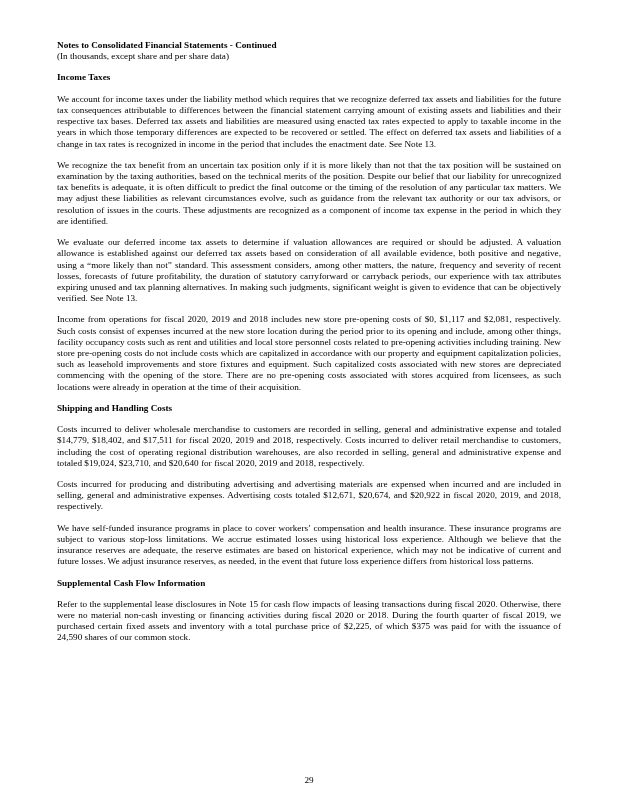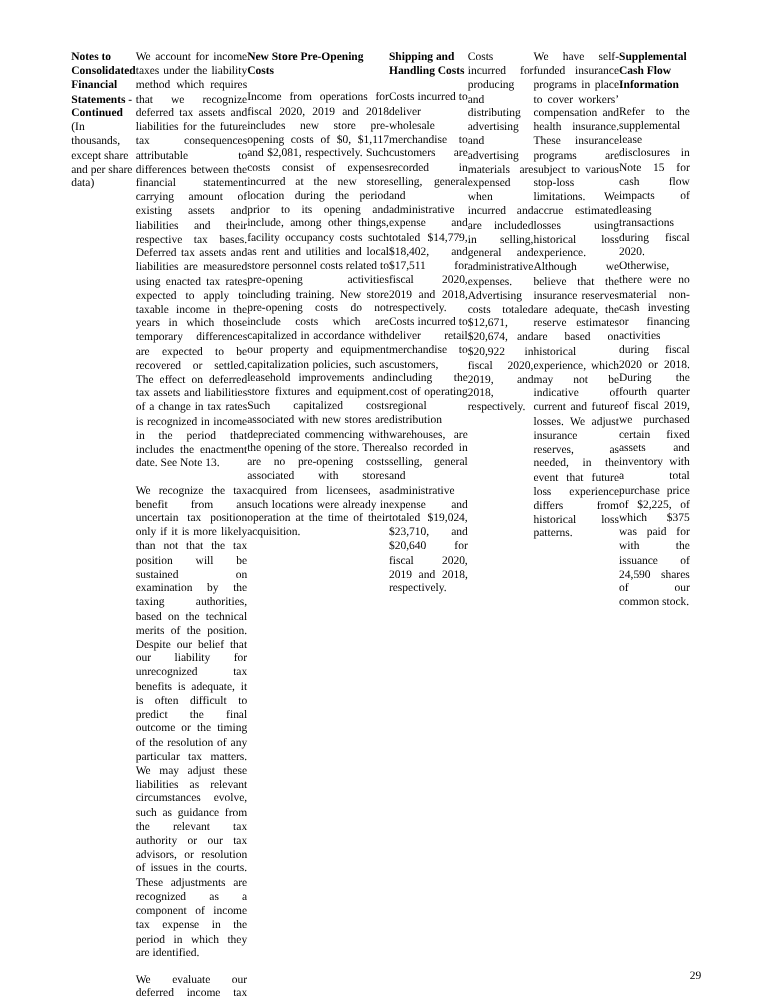--- a/index.html
+++ b/index.html
@@ -12,21 +12,21 @@
     width: 618px;
     height: 800px;
     box-sizing: border-box;
     background: #ffffff;
     padding: 40px 57px 14px 57px;
     font-family: "Liberation Serif", "DejaVu Serif", serif;
     font-size: 9.2px;
     line-height: 1.22;
     color: #000000;
     display: flex;
-    flex-direction: row;
+    flex-direction: column;
     overflow: hidden;
   }
   .doc-header {
     margin-bottom: 10px;
   }
   .doc-title {
     font-weight: bold;
   }
   .doc-subtitle {
     font-weight: normal;
@@ -49,27 +49,27 @@
 <body>
 
 <div class="page">
 
   <div class="doc-header">
     <div class="doc-title">Notes to Consolidated Financial Statements - Continued</div>
     <div class="doc-subtitle">(In thousands, except share and per share data)</div>
   </div>
 
   <div class="section">
+    <div class="section-heading">Income Taxes</div>
     <p class="para">We account for income taxes under the liability method which requires that we recognize deferred tax assets and liabilities for the future tax consequences attributable to differences between the financial statement carrying amount of existing assets and liabilities and their respective tax bases. Deferred tax assets and liabilities are measured using enacted tax rates expected to apply to taxable income in the years in which those temporary differences are expected to be recovered or settled. The effect on deferred tax assets and liabilities of a change in tax rates is recognized in income in the period that includes the enactment date. See Note 13.</p>
     <p class="para">We recognize the tax benefit from an uncertain tax position only if it is more likely than not that the tax position will be sustained on examination by the taxing authorities, based on the technical merits of the position. Despite our belief that our liability for unrecognized tax benefits is adequate, it is often difficult to predict the final outcome or the timing of the resolution of any particular tax matters. We may adjust these liabilities as relevant circumstances evolve, such as guidance from the relevant tax authority or our tax advisors, or resolution of issues in the courts. These adjustments are recognized as a component of income tax expense in the period in which they are identified.</p>
     <p class="para">We evaluate our deferred income tax assets to determine if valuation allowances are required or should be adjusted. A valuation allowance is established against our deferred tax assets based on consideration of all available evidence, both positive and negative, using a “more likely than not” standard. This assessment considers, among other matters, the nature, frequency and severity of recent losses, forecasts of future profitability, the duration of statutory carryforward or carryback periods, our experience with tax attributes expiring unused and tax planning alternatives. In making such judgments, significant weight is given to evidence that can be objectively verified. See Note 13.</p>
   </div>
 
   <div class="section">
-    <div class="section-heading">New Store Pre-Opening Costs</div>
     <p class="para">Income from operations for fiscal 2020, 2019 and 2018 includes new store pre-opening costs of $0, $1,117 and $2,081, respectively. Such costs consist of expenses incurred at the new store location during the period prior to its opening and include, among other things, facility occupancy costs such as rent and utilities and local store personnel costs related to pre-opening activities including training. New store pre-opening costs do not include costs which are capitalized in accordance with our property and equipment capitalization policies, such as leasehold improvements and store fixtures and equipment. Such capitalized costs associated with new stores are depreciated commencing with the opening of the store. There are no pre-opening costs associated with stores acquired from licensees, as such locations were already in operation at the time of their acquisition.</p>
   </div>
 
   <div class="section">
     <div class="section-heading">Shipping and Handling Costs</div>
     <p class="para">Costs incurred to deliver wholesale merchandise to customers are recorded in selling, general and administrative expense and totaled $14,779, $18,402, and $17,511 for fiscal 2020, 2019 and 2018, respectively. Costs incurred to deliver retail merchandise to customers, including the cost of operating regional distribution warehouses, are also recorded in selling, general and administrative expense and totaled $19,024, $23,710, and $20,640 for fiscal 2020, 2019 and 2018, respectively.</p>
   </div>
 
   <div class="section">
     <p class="para">Costs incurred for producing and distributing advertising and advertising materials are expensed when incurred and are included in selling, general and administrative expenses. Advertising costs totaled $12,671, $20,674, and $20,922 in fiscal 2020, 2019, and 2018, respectively.</p>

